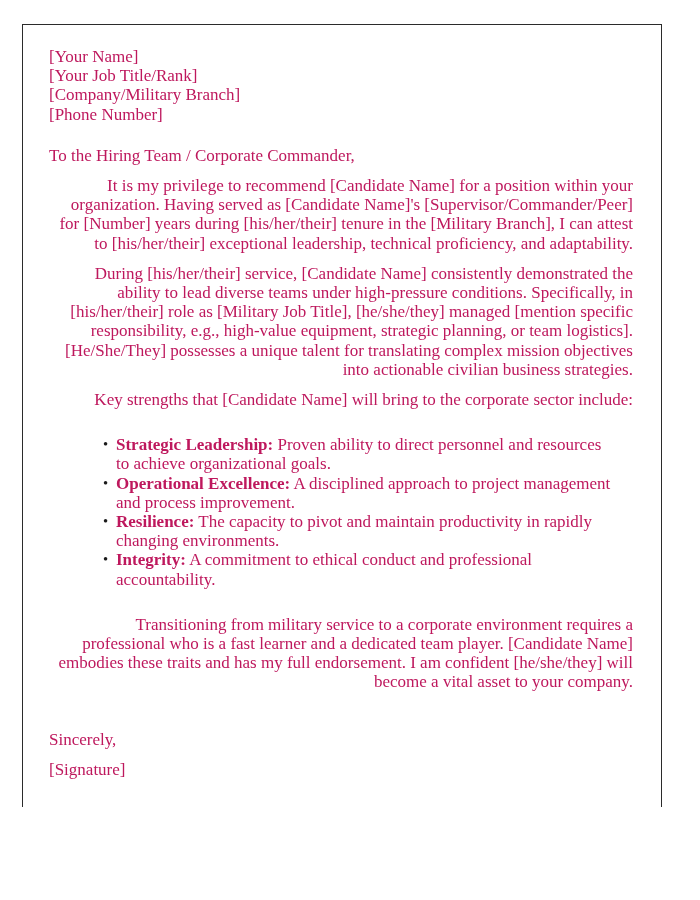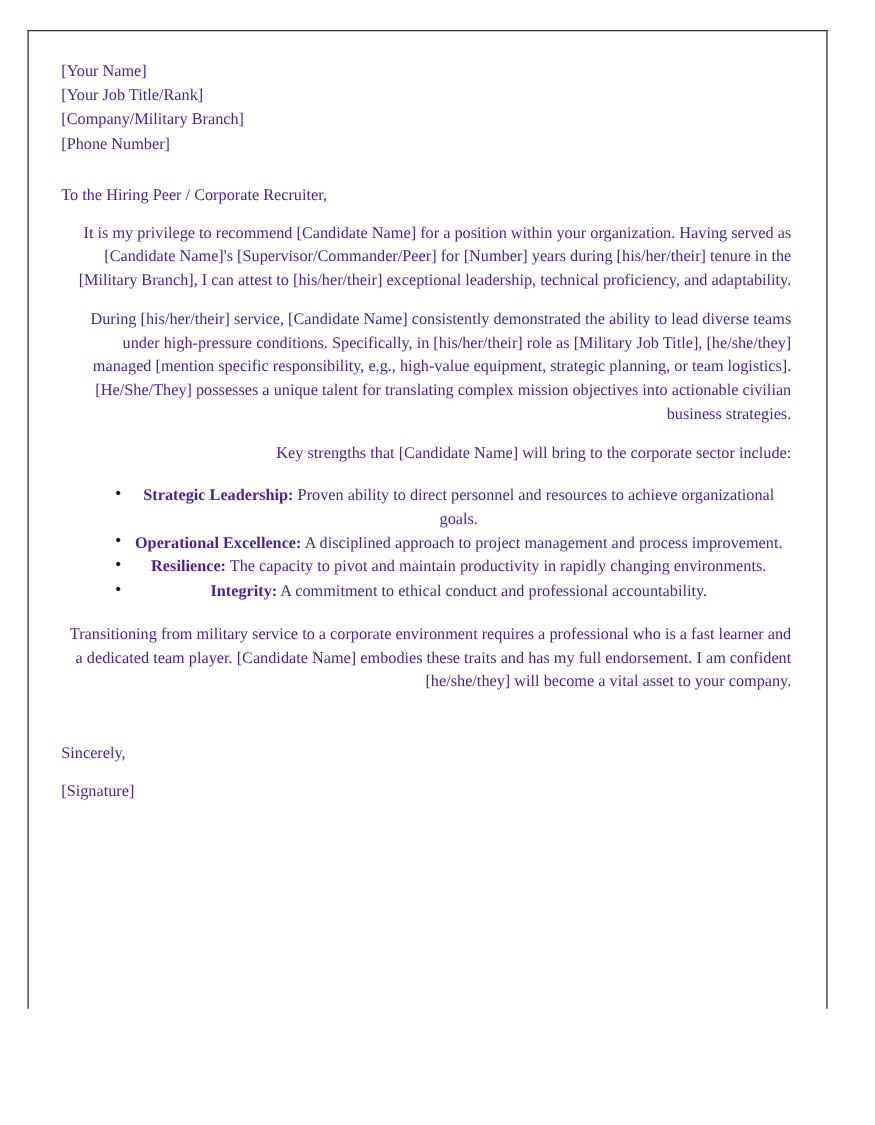--- a/index.html
+++ b/index.html
@@ -39,24 +39,24 @@
   }
 
   .doc-body {
     position: absolute;
     left: 26px;
     top: 22px;
     width: 584px;
   }
 
   .letter-text {
-    font-size: 13px;
+    font-size: 17px;
     line-height: 19.2px;
     text-align: left;
-    color: #4c1d95;
+    color: #be185d;
   }
 
   .sender-block {
     margin: 0 0 0 0;
   }
   .sender-line {
     display: block;
     white-space: nowrap;
   }
 
@@ -71,24 +71,23 @@
   .salutation {
     display: block;
   }
 
   .para {
     display: block;
     text-align: right;
   }
 
   .strength-list {
-    margin: 4px;
+    margin: 15px;
     padding: 0 0 0 39px;
     list-style: none;
-    text-align: center;
   }
   .strength-item {
     position: relative;
     display: block;
     padding-left: 13px;
     margin: 0;
   }
   .strength-item::before {
     content: "\2022";
     position: absolute;
@@ -125,21 +124,21 @@
         <span class="sender-line">[Your Job Title/Rank]</span>
         <span class="sender-line">[Company/Military Branch]</span>
         <span class="sender-line">[Phone Number]</span>
       </div>
 
       <div class="block-gap"></div>
 
 
       <div class="block-gap"></div>
 
-      <span class="salutation">To the Hiring Peer / Corporate Recruiter,</span>
+      <span class="salutation">To the Hiring Team / Corporate Commander,</span>
 
       <div class="block-gap"></div>
 
       <span class="para">It is my privilege to recommend [Candidate Name] for a position within your organization. Having served as [Candidate Name]'s [Supervisor/Commander/Peer] for [Number] years during [his/her/their] tenure in the [Military Branch], I can attest to [his/her/their] exceptional leadership, technical proficiency, and adaptability.</span>
 
       <div class="block-gap"></div>
 
       <span class="para">During [his/her/their] service, [Candidate Name] consistently demonstrated the ability to lead diverse teams under high-pressure conditions. Specifically, in [his/her/their] role as [Military Job Title], [he/she/they] managed [mention specific responsibility, e.g., high-value equipment, strategic planning, or team logistics]. [He/She/They] possesses a unique talent for translating complex mission objectives into actionable civilian business strategies.</span>
 
       <div class="block-gap"></div>

